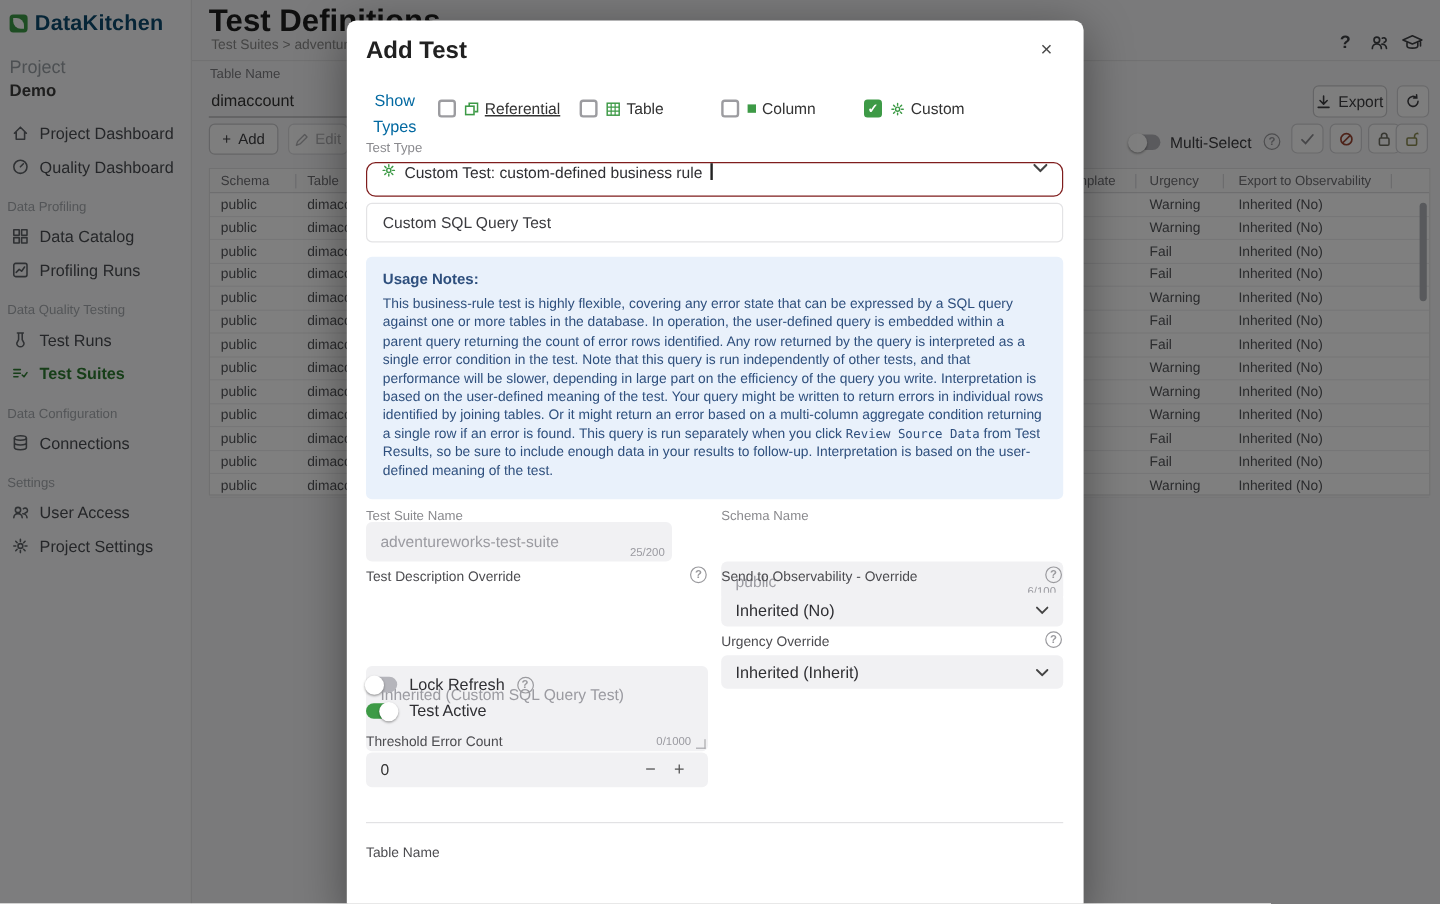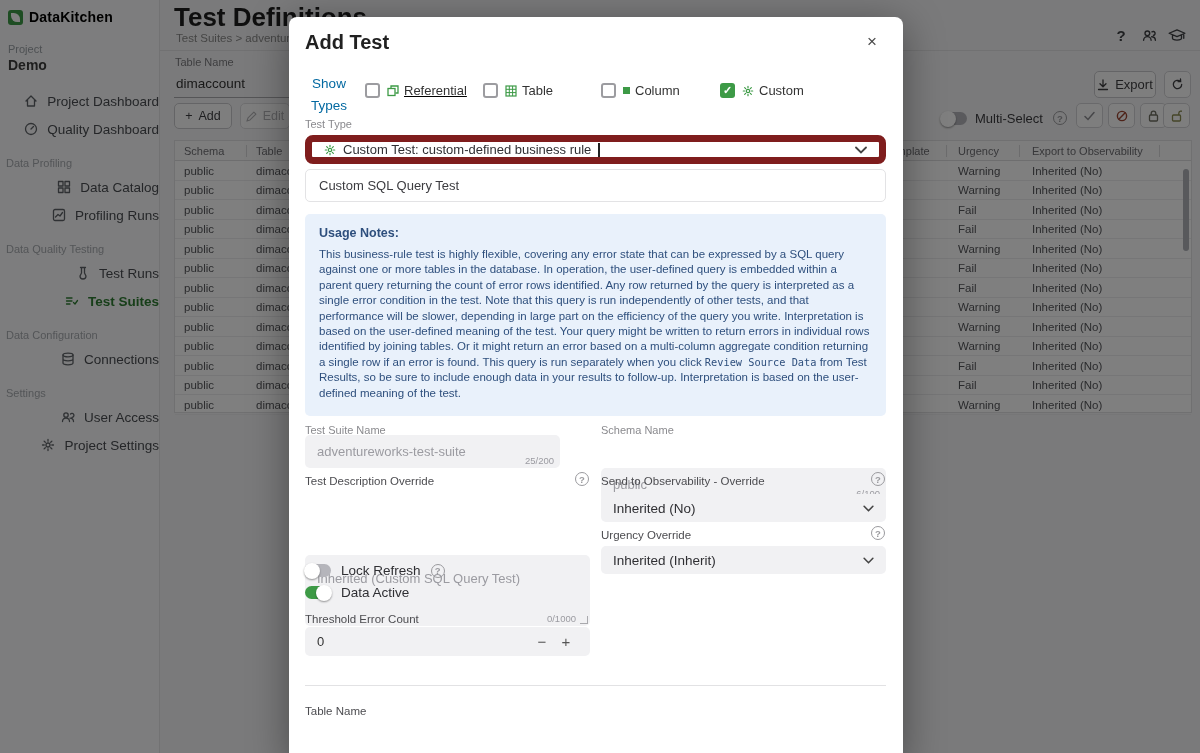--- a/index.html
+++ b/index.html
@@ -8,27 +8,27 @@
   #app { position:relative; width:1200px; height:753px; }
   .abs { position:absolute; }
 
   
   .sidebar { position:absolute; left:0; top:0; width:160px; height:753px;
              background:#fbfbfc; border-right:1px solid #e4e4e6; }
   .logo-row { display:flex; align-items:center; gap:6px; padding:9px 0 0 8px; }
   .logo-mark { width:15px; height:15px; background:#3d9a46; border-radius:3px; position:relative; }
   .logo-mark::after { content:""; position:absolute; left:3px; top:3px; width:9px; height:9px;
                       background:#fff; border-radius:0 70% 0 70%; }
-  .logo-text { font-size:14px; font-weight:bold; color:#000000; letter-spacing:.2px; }
-  .proj-label { margin:18px 0 0 8px; font-size:11px; color:#9aa0a6; }
+  .logo-text { font-size:18px; font-weight:bold; color:#0c4a6e; letter-spacing:.2px; }
+  .proj-label { margin:18px 0 0 8px; font-size:15px; color:#9aa0a6; }
   .proj-name  { margin:2px 0 0 8px; font-size:14px; font-weight:bold; color:#3c3c3c; }
   .nav { margin-top:14px; }
   .nav-section { margin:14px 0 4px 6px; font-size:11px; color:#a7abb0; }
   .nav-item { display:flex; align-items:center; gap:9px; height:28px; padding-left:10px;
-              font-size:13.5px; color:#4a4d52; cursor:pointer;justify-content:flex-end; }
+              font-size:13.5px; color:#4a4d52; cursor:pointer; }
   .nav-item svg { flex:0 0 auto; }
   .nav-item.active { color:#2e7d32; font-weight:bold; }
   .icon-stroke { stroke:#5f6368; fill:none; stroke-width:1.3; stroke-linecap:round; stroke-linejoin:round; }
   .nav-item.active .icon-stroke { stroke:#2e7d32; }
 
   
   .page-title { left:174px; top:2px; font-size:26px; font-weight:bold; color:#1f1f1f; }
   .breadcrumb { left:176px; top:32px; font-size:11.5px; color:#8a8a8a; }
   .hdr-divider { left:160px; top:50px; width:1040px; height:1px; background:#e3e3e4; }
   .hdr-icon { top:24px; width:22px; height:22px; display:flex; align-items:center;
@@ -81,22 +81,22 @@
   .m-close { left:570px; top:12px; width:26px; height:26px; font-size:17px; color:#4a4a4a;
              display:flex; align-items:center; justify-content:center; cursor:pointer; }
   .m-label { font-size:11px; color:#8a8a8e; }
   .m-label-dark { font-size:11.5px; color:#4c4c50; }
   .showtypes-label { left:16px; top:56px; width:48px; font-size:13.5px; color:#0369a1; line-height:22px;text-align:center; }
   .chk-row { position:absolute; display:flex; align-items:center; gap:7px; top:66px; cursor:pointer; }
   .chk-box { width:15px; height:15px; border:2px solid #9c9ca0; border-radius:3px; background:#fff; }
   .chk-box.checked { border:none; background:#3d9a46; color:#fff; font-size:11px; font-weight:bold;
                      display:flex; align-items:center; justify-content:center; }
   .chk-label { font-size:13px; color:#333; display:flex; align-items:center; gap:5px; }
-  .dropdown-green { left:16px; top:118px; width:581px; height:29px; border:7px solid #7f1d1d;
-                    border-radius:8px; background:#fff; display:flex; align-items:center;
+  .dropdown-green { left:16px; top:118px; width:581px; height:29px; border:1px solid #7f1d1d;
+                    border-radius:8px; background:#fff; display:flex; 
                     padding:0 12px; gap:7px; cursor:pointer; }
   .dd-text { font-size:13px; color:#2f2f33; }
   .caret-bar { width:1.5px; height:14px; background:#222; }
   .dd-chevron { margin-left:auto; }
   .desc-box { left:16px; top:152px; width:581px; height:33px; border:1px solid #e3e3e5;
               border-radius:5px; display:flex; align-items:center; padding:0 13px;
               font-size:13px; color:#3c3c40; }
   .usage { left:16px; top:197px; width:581px; height:202px; background:#e9f1fb; border-radius:5px;
            padding:12px 14px; overflow:hidden; }
   .usage-title { font-size:12.5px; font-weight:bold; color:#2e4f7d; margin-bottom:7px; }
@@ -494,21 +494,21 @@
       <span class="toggle">
           <span class="knob"></span>
         </span>
       <span class="t-label">Lock Refresh</span>
       <span class="help-circle">?</span>
     </div>
     <div class="toggle-row" style="left:16px; top:568px;">
       <span class="toggle on">
           <span class="knob"></span>
         </span>
-      <span class="t-label">Data Active</span>
+      <span class="t-label">Test Active</span>
     </div>
 
     <div class="abs m-label-dark" style="left:16px; top:596px;">Threshold Error Count</div>
     <div class="abs stepper">
       <span>0</span>
       <span class="sbtn minus">−</span>
       <span class="sbtn">+</span>
     </div>
 
     <div class="abs m-divider"></div>

